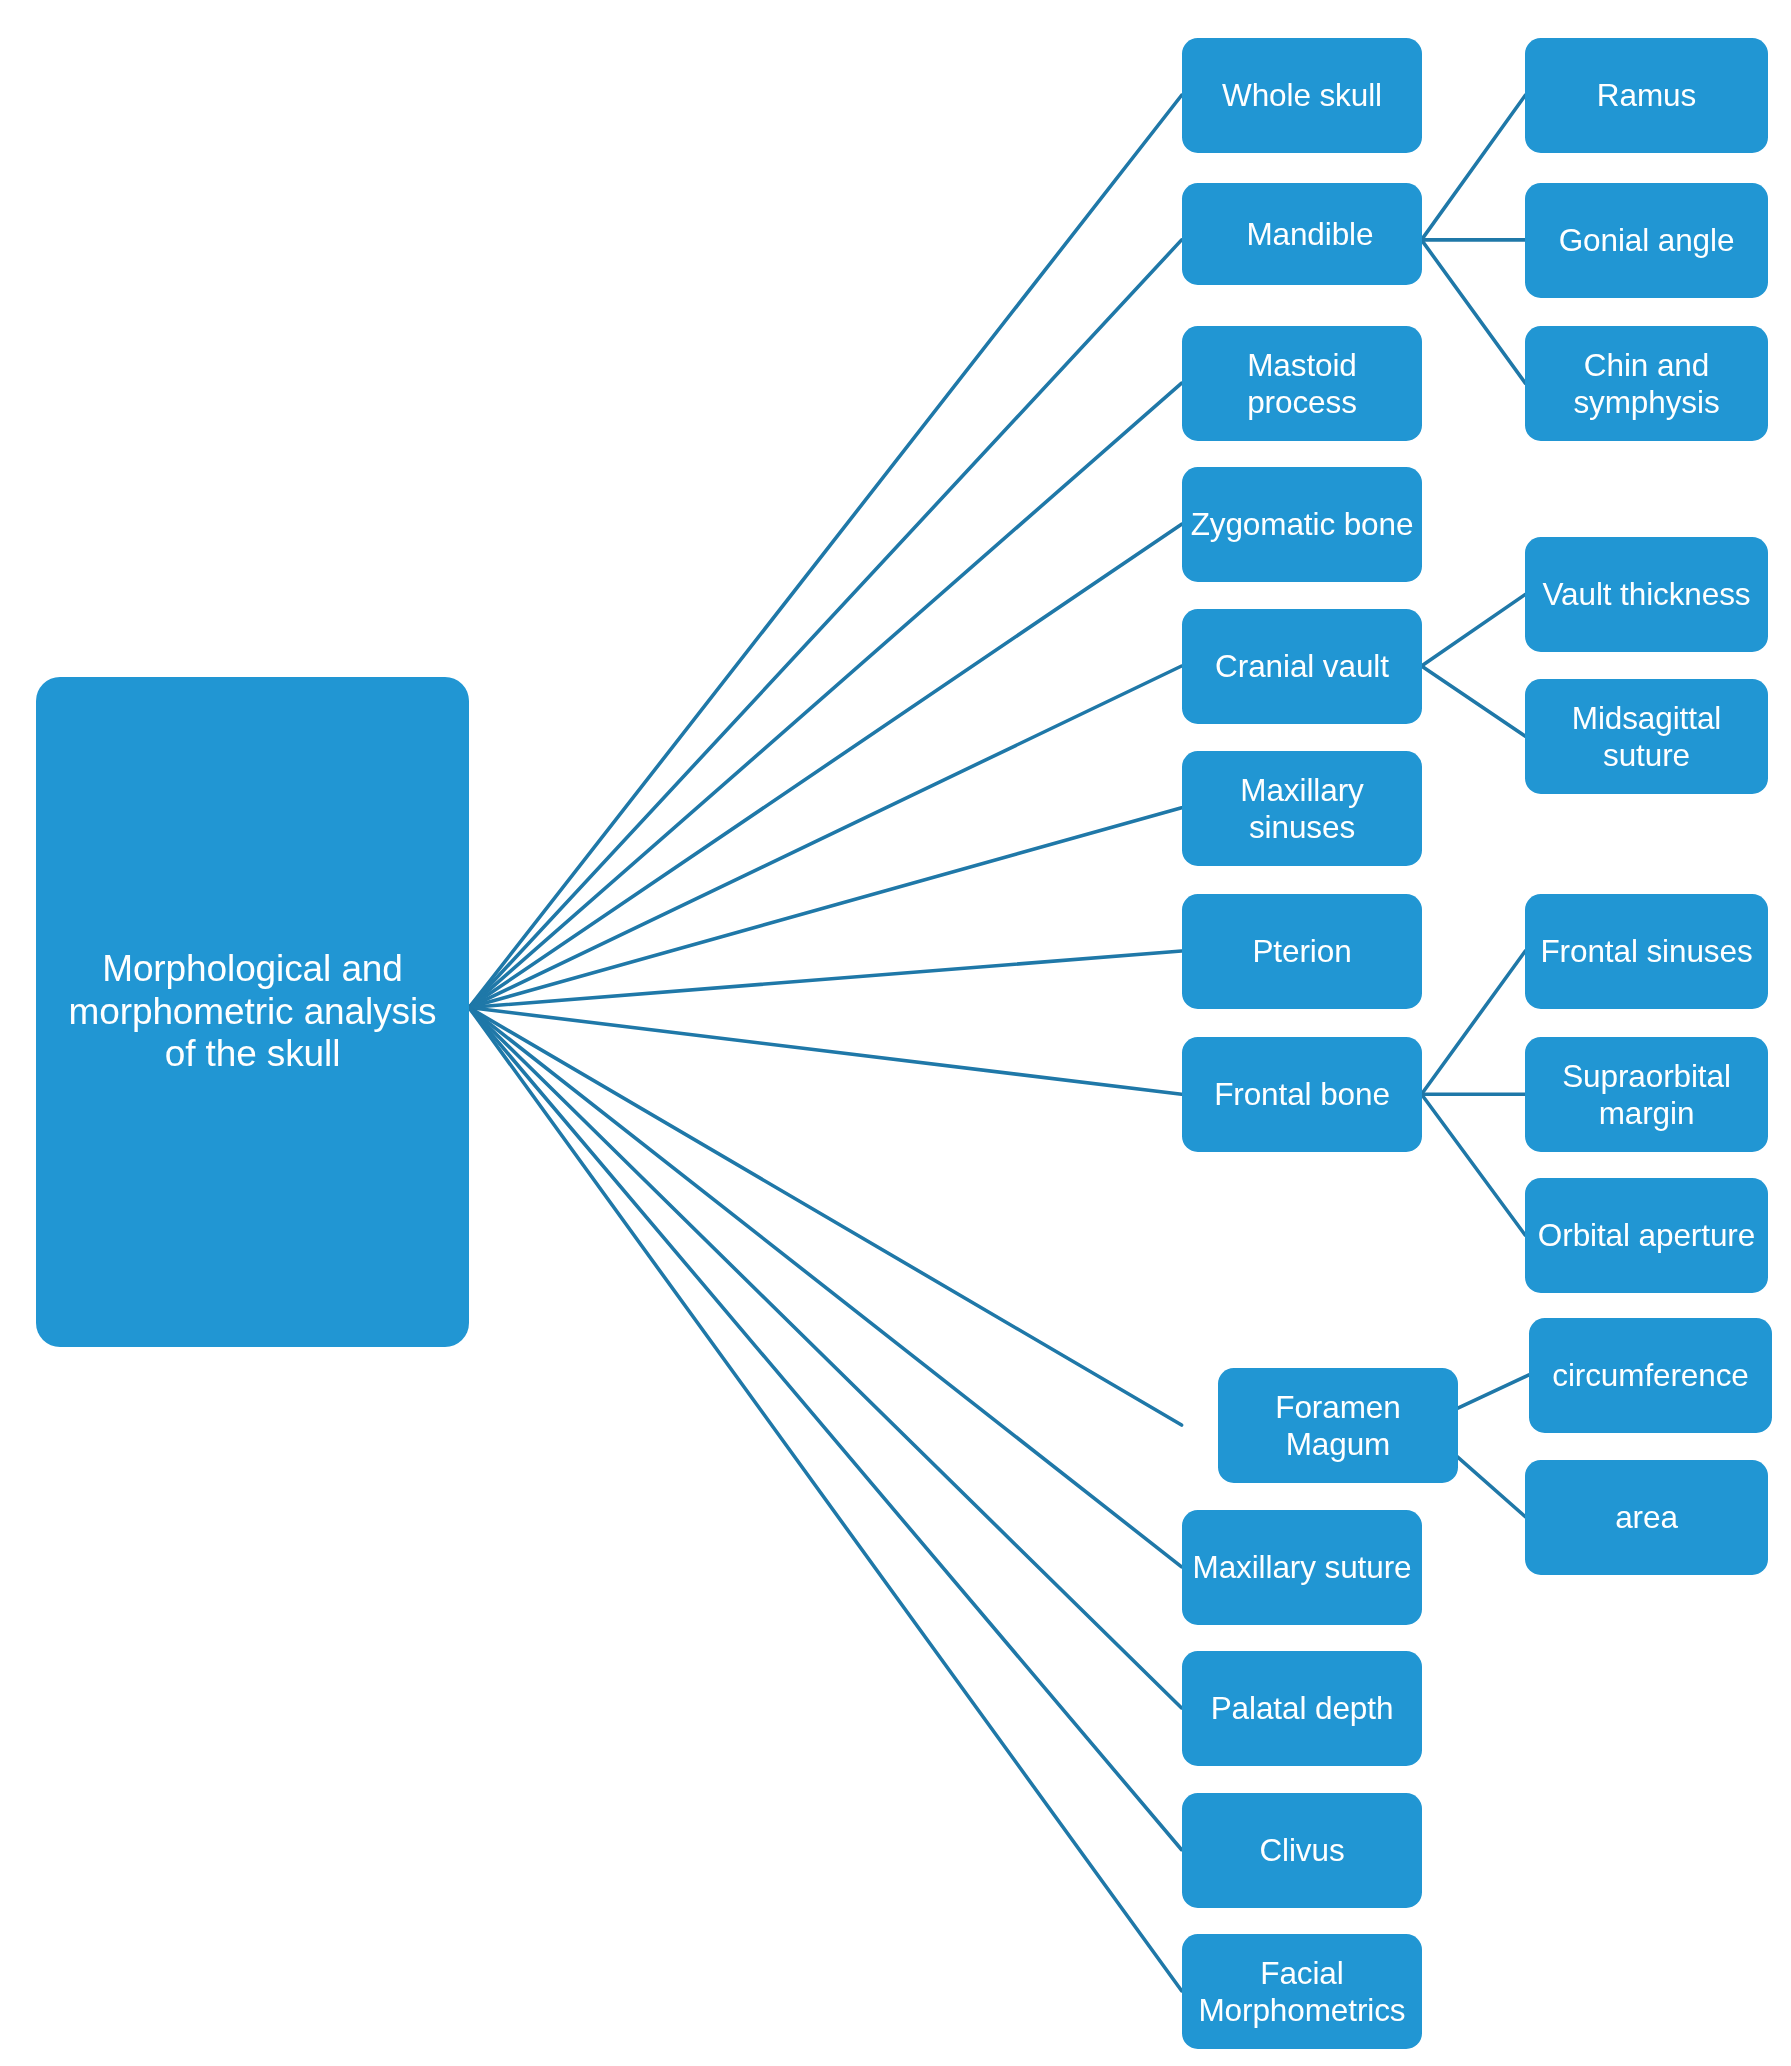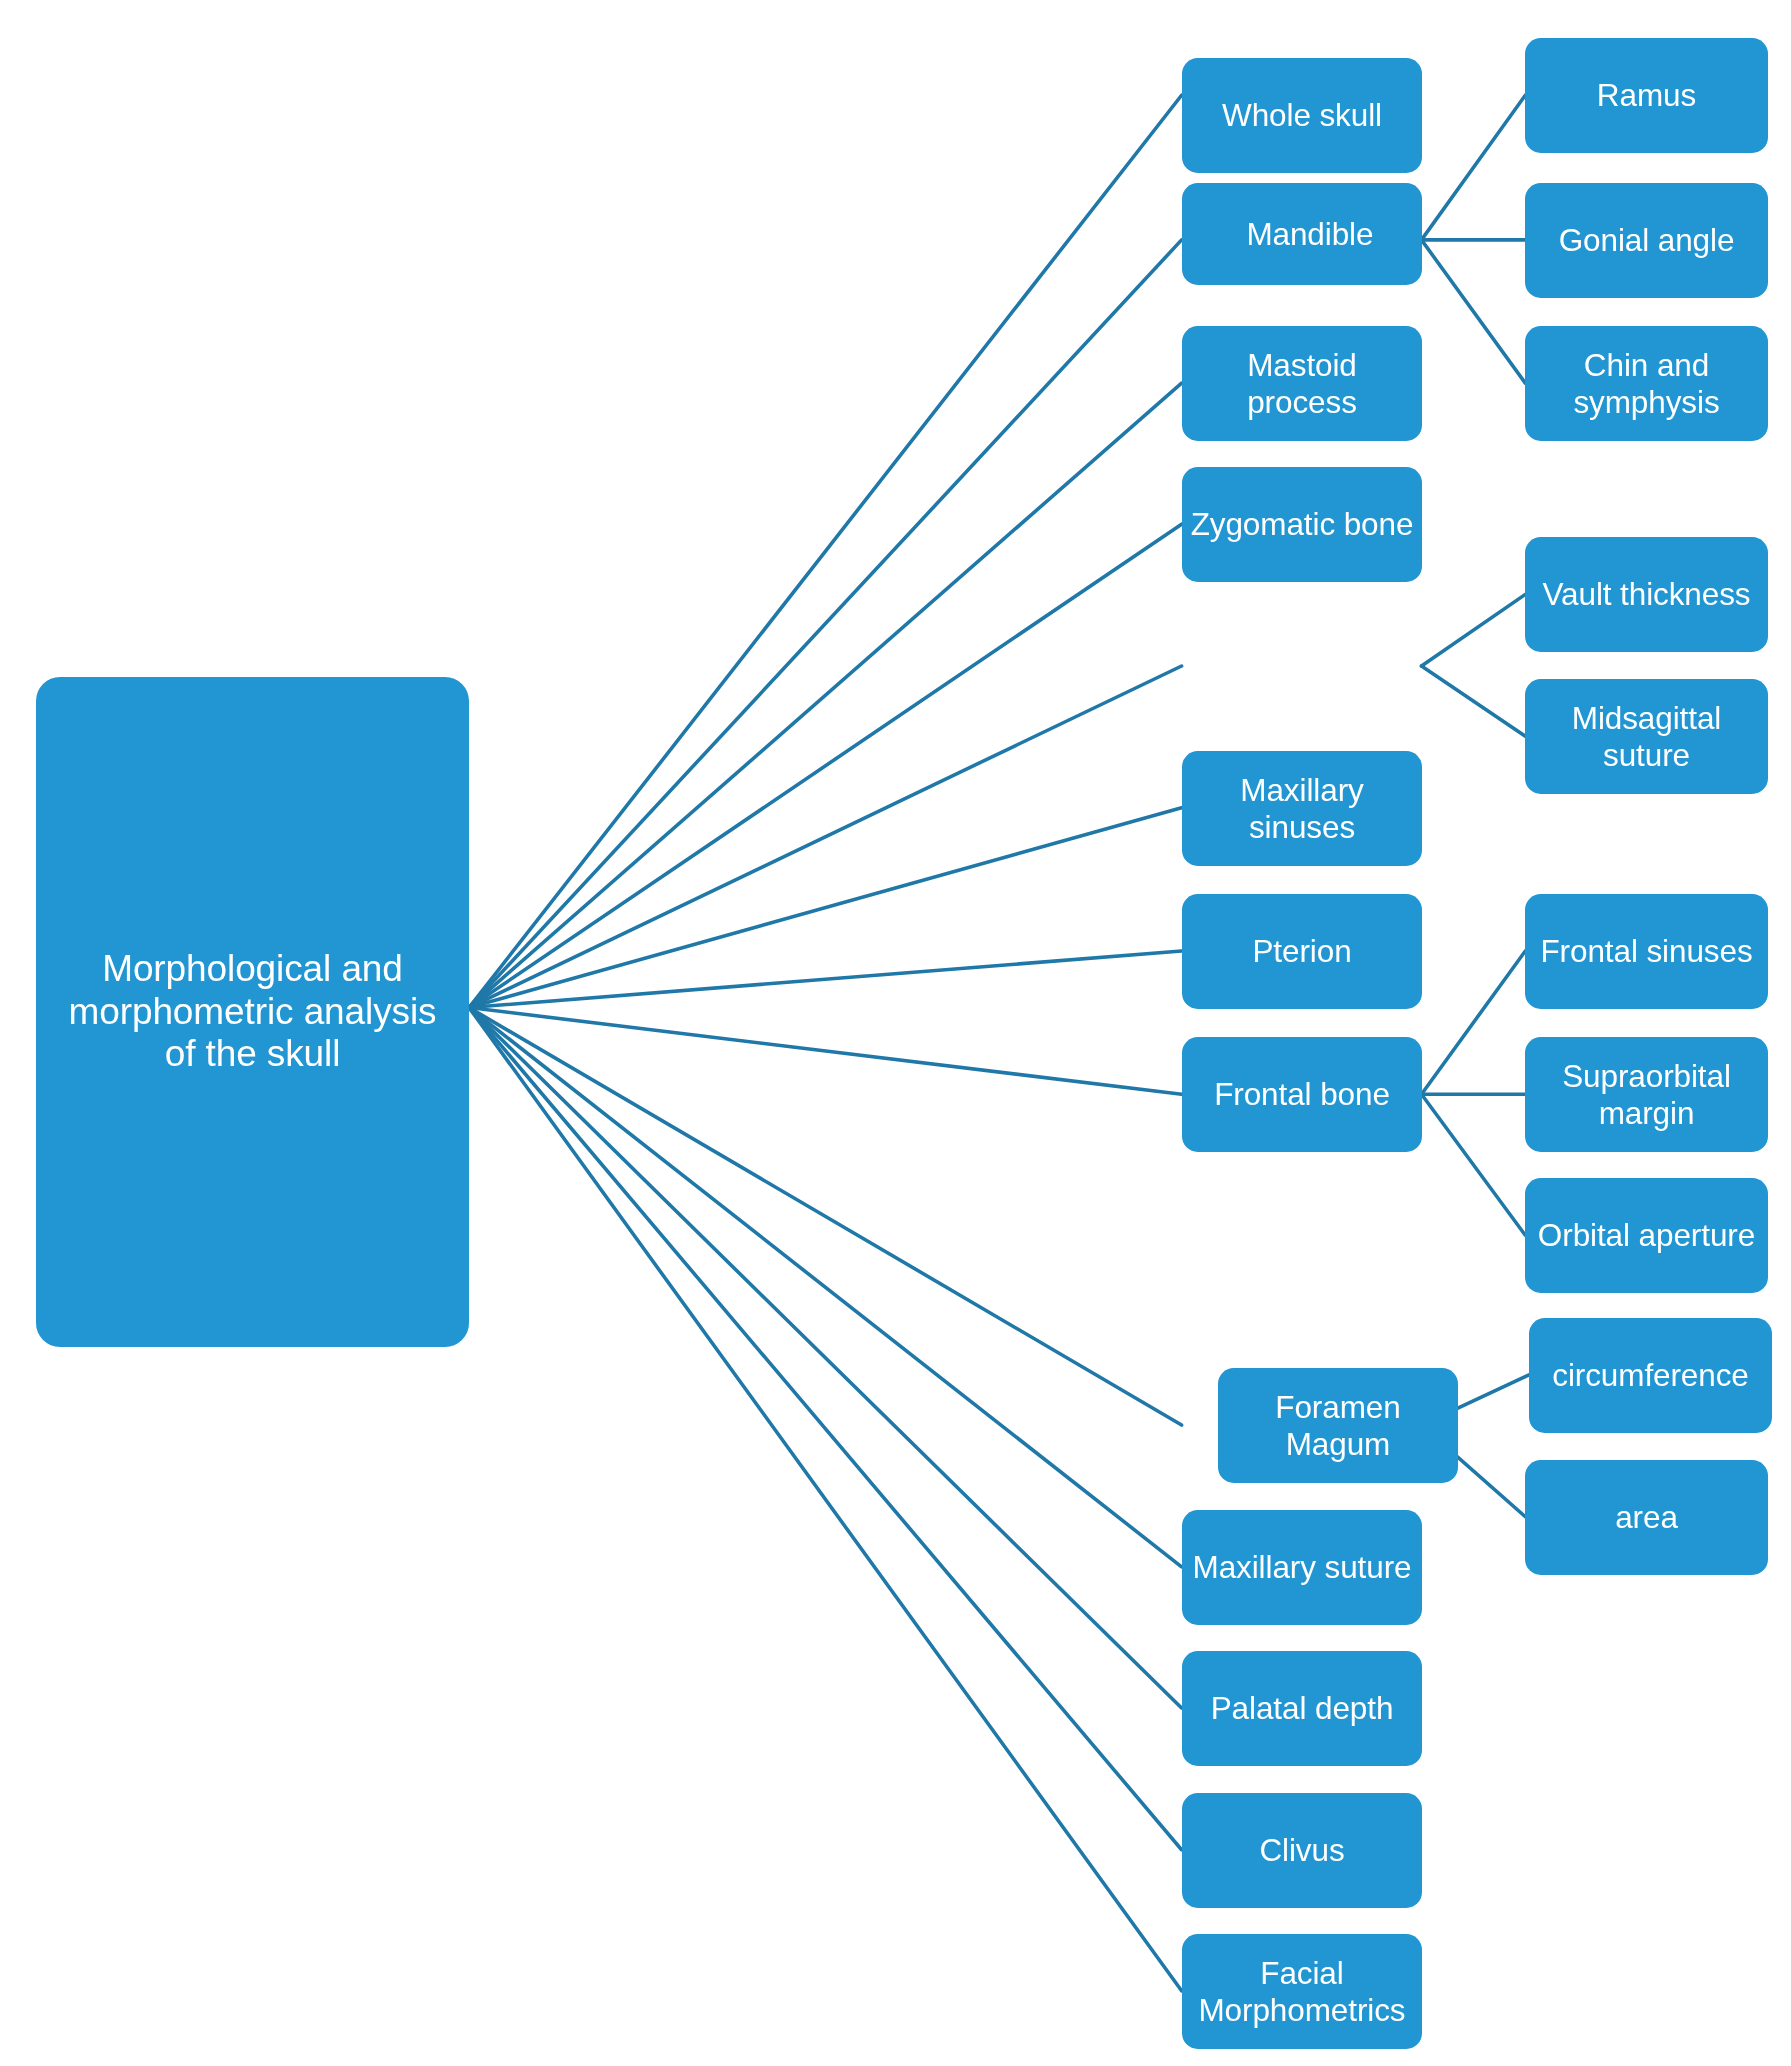--- a/index.html
+++ b/index.html
@@ -80,25 +80,26 @@
       <line x1="1985" y1="1528" x2="2130" y2="1528" stroke="#1F78A8" stroke-width="5" stroke-linecap="round"></line>
       <line x1="1985" y1="1528" x2="2130" y2="1725" stroke="#1F78A8" stroke-width="5" stroke-linecap="round"></line>
       <line x1="1985" y1="1990" x2="2135" y2="1920" stroke="#1F78A8" stroke-width="5" stroke-linecap="round"></line>
       <line x1="1985" y1="1990" x2="2130" y2="2118" stroke="#1F78A8" stroke-width="5" stroke-linecap="round"></line>
     </svg>
 
   <div class="node root" style="left: 36px; top: 677px; width: 433px; height: 670px; background: rgb(33, 150, 211); color: rgb(255, 255, 255);">Morphological and
 morphometric analysis
 of the skull</div>
 
-  <div class="node lvl1" style="left: 1182px; top: 38px; width: 240px; height: 115px; background: rgb(33, 150, 211); color: rgb(255, 255, 255); margin-top: 20px;">Whole skull</div>
+  <div class="node lvl1" style="left: 1182px; top: 38px; width: 240px; height: 115px; background: rgb(33, 150, 211); color: rgb(255, 255, 255);">Whole skull</div>
   <div class="node lvl1" style="left: 1182px; top: 183px; width: 240px; height: 102px; background: rgb(33, 150, 211); color: rgb(255, 255, 255); padding-left: 23px;">Mandible</div>
   <div class="node lvl1" style="left: 1182px; top: 326px; width: 240px; height: 115px; background: rgb(33, 150, 211); color: rgb(255, 255, 255);">Mastoid
 process</div>
   <div class="node lvl1" style="left: 1182px; top: 467px; width: 240px; height: 115px; background: rgb(33, 150, 211); color: rgb(255, 255, 255);">Zygomatic bone</div>
+  <div class="node lvl1" style="left: 1182px; top: 609px; width: 240px; height: 115px; background: rgb(33, 150, 211); color: rgb(255, 255, 255);">Cranial vault</div>
   <div class="node lvl1" style="left: 1182px; top: 751px; width: 240px; height: 115px; background: rgb(33, 150, 211); color: rgb(255, 255, 255);">Maxillary
 sinuses</div>
   <div class="node lvl1" style="left: 1182px; top: 894px; width: 240px; height: 115px; background: rgb(33, 150, 211); color: rgb(255, 255, 255);">Pterion</div>
   <div class="node lvl1" style="left: 1182px; top: 1037px; width: 240px; height: 115px; background: rgb(33, 150, 211); color: rgb(255, 255, 255);">Frontal bone</div>
   <div class="node lvl1" style="left: 1182px; top: 1368px; width: 240px; height: 115px; background: rgb(33, 150, 211); color: rgb(255, 255, 255); margin-left: 36px;">Foramen
 Magum</div>
   <div class="node lvl1" style="left: 1182px; top: 1510px; width: 240px; height: 115px; background: rgb(33, 150, 211); color: rgb(255, 255, 255);">Maxillary suture</div>
   <div class="node lvl1" style="left: 1182px; top: 1651px; width: 240px; height: 115px; background: rgb(33, 150, 211); color: rgb(255, 255, 255);">Palatal depth</div>
   <div class="node lvl1" style="left: 1182px; top: 1793px; width: 240px; height: 115px; background: rgb(33, 150, 211); color: rgb(255, 255, 255);">Clivus</div>
   <div class="node lvl1" style="left: 1182px; top: 1934px; width: 240px; height: 115px; background: rgb(33, 150, 211); color: rgb(255, 255, 255);">Facial

